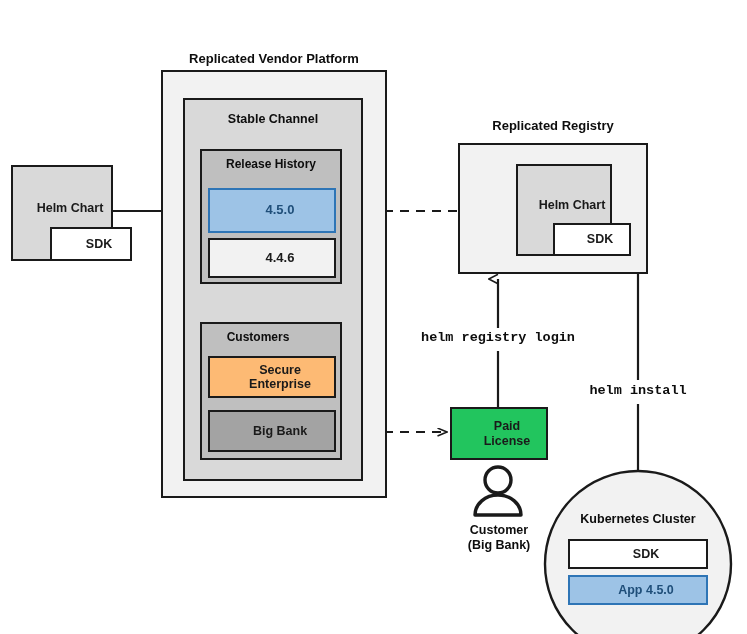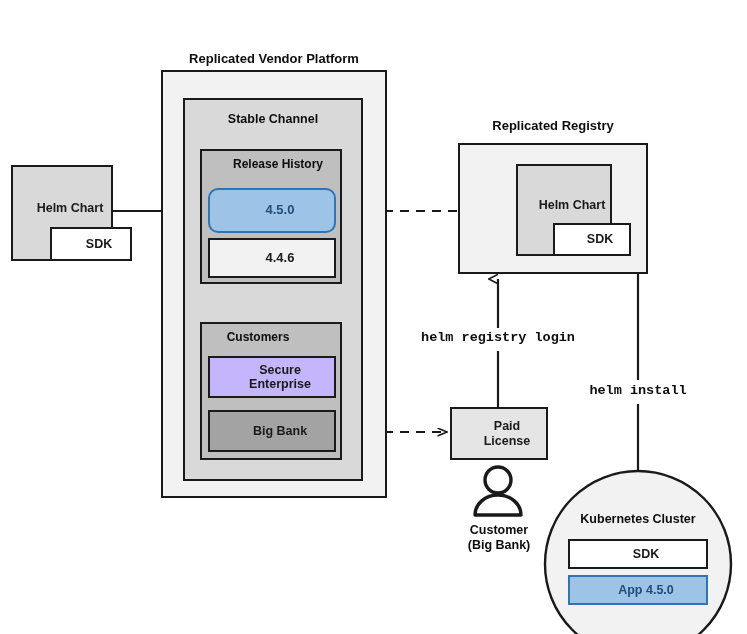--- a/index.html
+++ b/index.html
@@ -53,45 +53,45 @@
   </svg>
 
   <div class="lbl title" style="left:161px;top:15px;width:226px;">Replicated Vendor Platform</div>
 
   <div class="box" style="left:161px;top:34px;width:226px;height:428px;background:#f2f2f2;"></div>
 
   <div class="box" style="left:183px;top:62px;width:180px;height:383px;background:#d9d9d9;display:block;"></div>
   <div class="lbl" style="left:183px;top:76px;width:180px;font-size:12.5px;">Stable Channel</div>
 
   <div class="box" style="left:200px;top:113px;width:142px;height:135px;background:#bfbfbf;display:block;"></div>
-  <div class="lbl" style="left:200px;top:121px;width:142px;font-size:12px;padding-left:7px;">Release History</div>
+  <div class="lbl" style="left:200px;top:121px;width:142px;font-size:12px;">Release History</div>
 
-  <div class="box" style="left:208px;top:152px;width:128px;height:45px;background:#9dc3e6;border-color:#2e75b6;color:#1f4e79;font-size:13px;border-radius:10px;">4.5.0</div>
+  <div class="box" style="left:208px;top:152px;width:128px;height:45px;background:#9dc3e6;border-color:#2e75b6;color:#1f4e79;font-size:13px;">4.5.0</div>
 
   <div class="box" style="left:208px;top:202px;width:128px;height:40px;background:#f2f2f2;font-size:13px;text-align:center;">4.4.6</div>
 
   <div class="box" style="left:200px;top:286px;width:142px;height:138px;background:#bfbfbf;display:block;"></div>
   <div class="lbl" style="left:200px;top:294px;width:116px;font-size:12px;">Customers</div>
 
-  <div class="box" style="left:208px;top:320px;width:128px;height:42px;background:#c4b5fd;font-size:12.5px;white-space:pre-line;">Secure
+  <div class="box" style="left:208px;top:320px;width:128px;height:42px;background:#fdba74;font-size:12.5px;white-space:pre-line;">Secure
 Enterprise</div>
 
   <div class="box" style="left:208px;top:374px;width:128px;height:42px;background:#a3a3a3;font-size:12.5px;">Big Bank</div>
 
   <div class="box" style="left:11px;top:129px;width:102px;height:96px;background:#d9d9d9;font-size:12.5px;align-items:flex-start;padding-top:34px;">Helm Chart</div>
   <div class="box" style="left:50px;top:191px;width:82px;height:34px;background:#ffffff;font-size:12.5px;">SDK</div>
 
   <div class="lbl title" style="left:458px;top:82px;width:190px;">Replicated Registry</div>
 
   <div class="box" style="left:458px;top:107px;width:190px;height:131px;background:#f2f2f2;"></div>
 
   <div class="box" style="left:516px;top:128px;width:96px;height:92px;background:#d9d9d9;font-size:12.5px;align-items:flex-start;padding-top:32px;">Helm Chart</div>
   <div class="box" style="left:553px;top:187px;width:78px;height:33px;background:#ffffff;font-size:12.5px;">SDK</div>
 
-  <div class="box" style="left:450px;top:371px;width:98px;height:53px;background:#e5e5e5;font-size:12.5px;white-space:pre-line;">Paid
+  <div class="box" style="left:450px;top:371px;width:98px;height:53px;background:#22c55e;font-size:12.5px;white-space:pre-line;">Paid
 License</div>
 
   <div class="lbl" style="left:430px;top:487px;width:138px;font-size:12.5px;white-space:pre-line;">Customer
 (Big Bank)</div>
 
   <div class="lbl mono" style="left:378px;top:294px;width:240px;font-size:13.5px;">helm registry login</div>
 
   <div class="lbl mono" style="left:558px;top:347px;width:160px;font-size:13.5px;">helm install</div>
 
   <div class="lbl" style="left:558px;top:476px;width:160px;font-size:12.5px;">Kubernetes Cluster</div>

